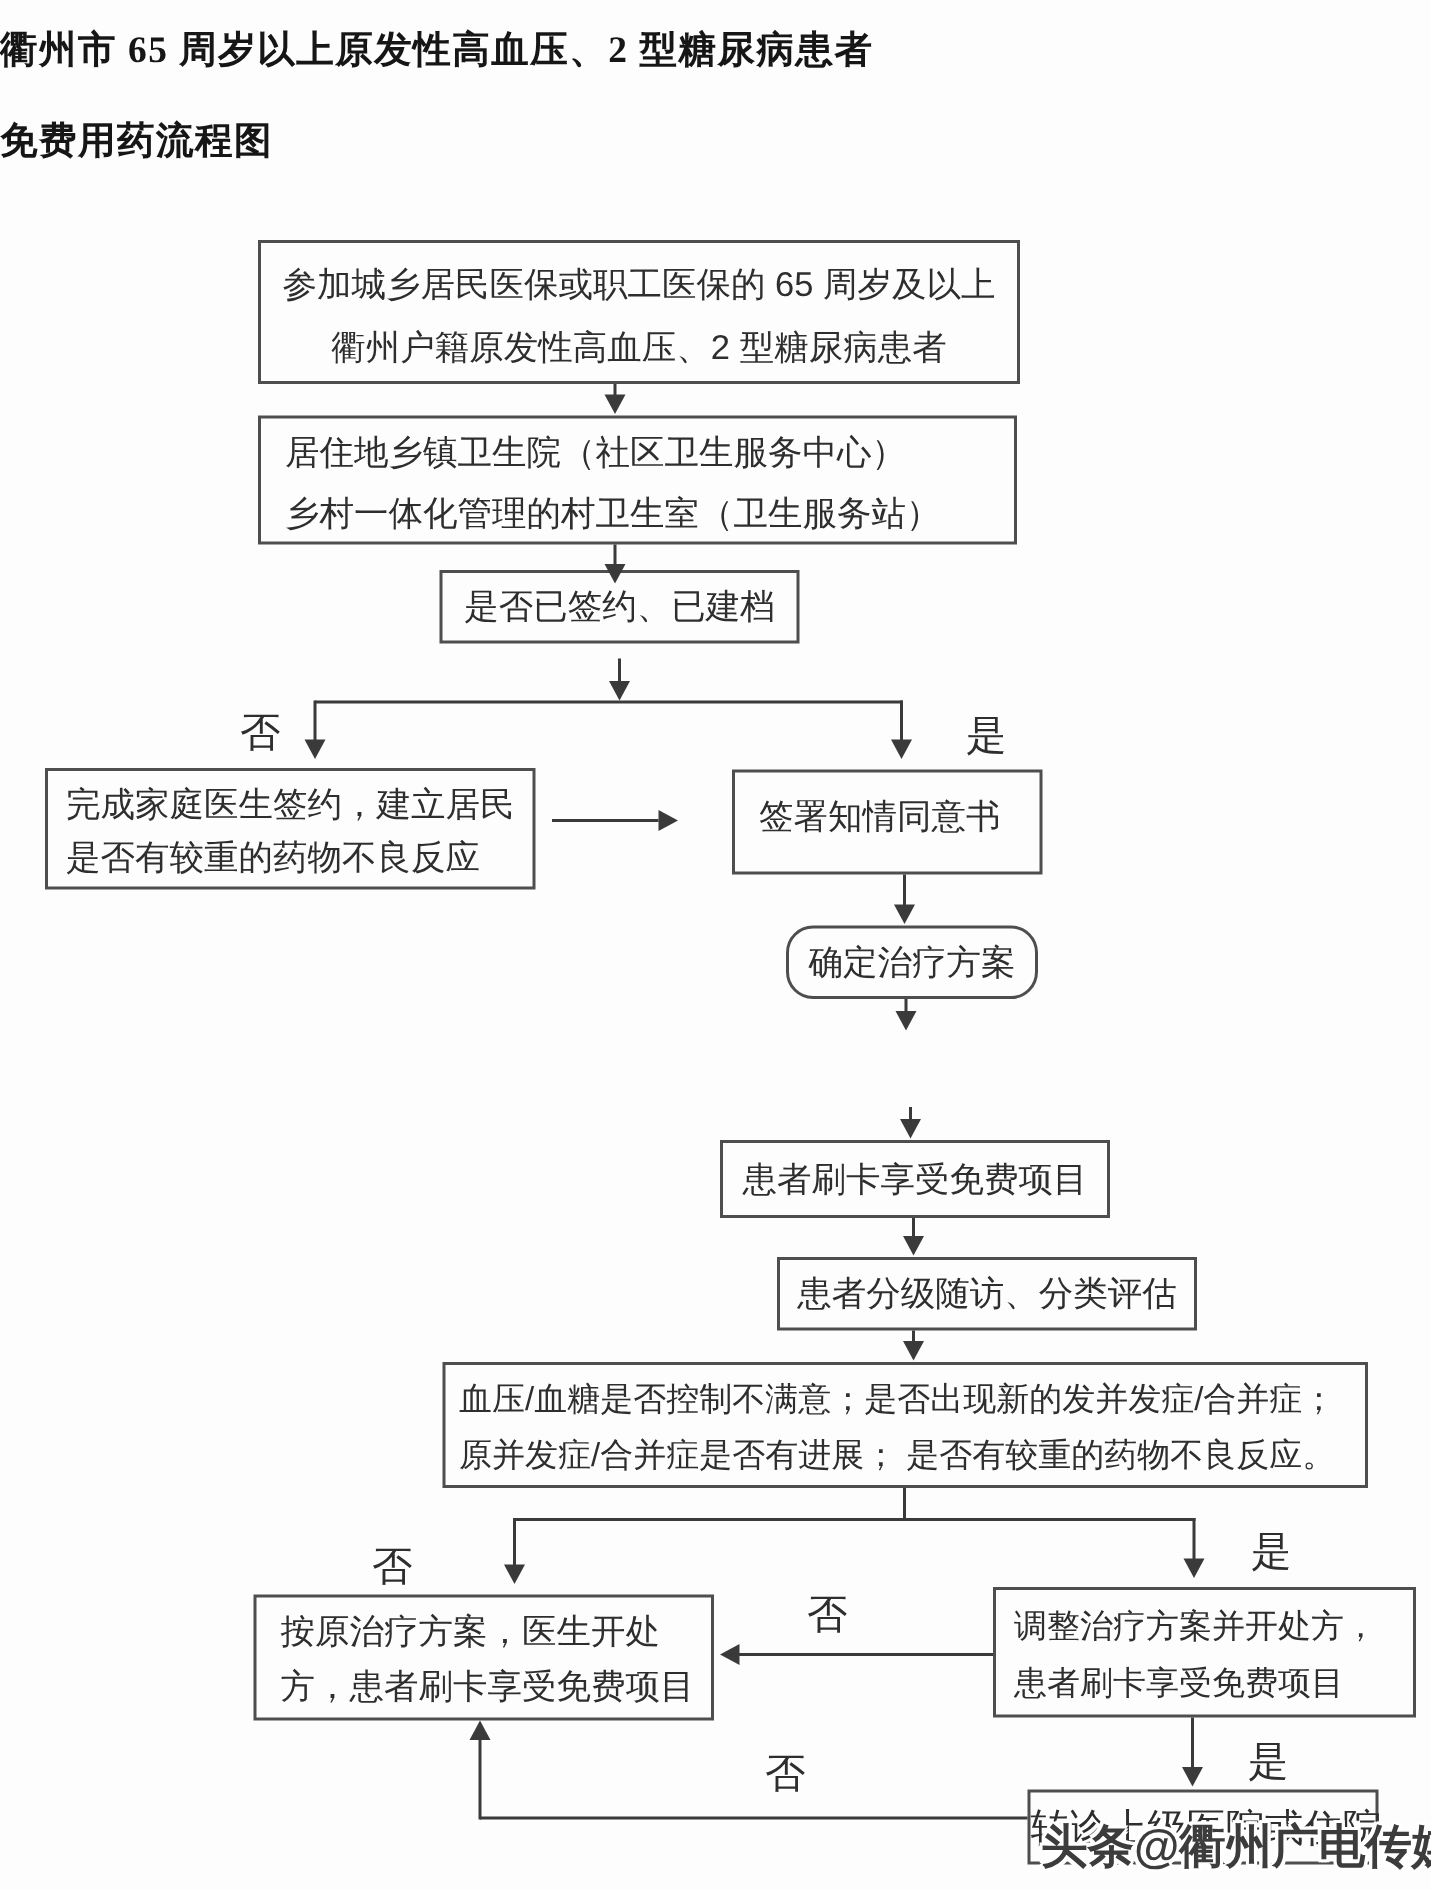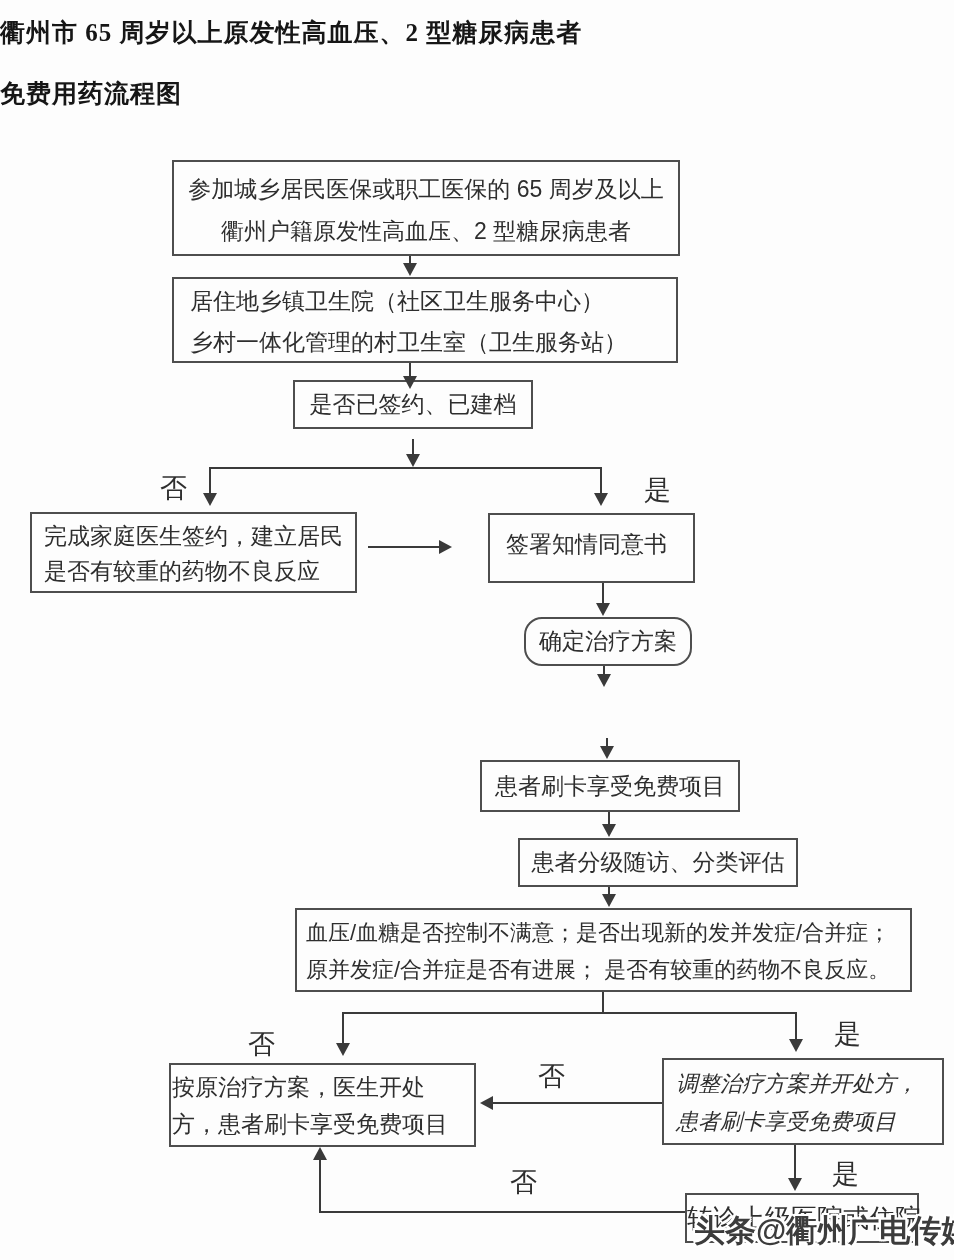--- a/index.html
+++ b/index.html
@@ -38,22 +38,22 @@
   #n-eligible   { left:172px; top:160px; width:508px; height:96px; padding-top:6px; line-height:42px; text-align:center; }
   #n-facility   { left:172px; top:277px; width:506px; height:86px; padding:2px 0 0 16px; line-height:41px; }
   #n-signed     { left:293px; top:380px; width:240px; height:49px; line-height:45px; text-align:center; }
   #n-contract   { left:30px;  top:512px; width:327px; height:81px; padding:5px 0 0 12px; line-height:35px; }
   #n-consent    { left:488px; top:513px; width:207px; height:70px; padding:14px 0 0 16px; }
   #n-plan       { left:524px; top:617px; width:168px; height:49px; line-height:45px; text-align:center;border-radius:18px; }
   #n-cardmark   { left:482px; top:688px; width:255px; height:50px; line-height:46px; text-align:center; }
   #n-swipe      { left:480px; top:760px; width:260px; height:52px; line-height:48px; text-align:center; }
   #n-follow     { left:470px; top:838px; width:280px; height:49px; line-height:45px; text-align:center;margin-left:48px; }
   #n-condition  { left:295px; top:908px; width:617px; height:84px; padding:4px 0 12px 9px; line-height:37px; font-size:22px; }
-  #n-keep       { left:169px; top:1063px; width:307px; height:84px; padding:4px 0 0 1px; line-height:37px; }
-  #n-adjust     { left:662px; top:1058px; width:282px; height:87px; padding:5px 12px 0 12px; line-height:38px; font-size:22px;font-style:italic; }
+  #n-keep       { left:169px; top:1063px; width:307px; height:84px; padding:4px 0 0 16px; line-height:37px; }
+  #n-adjust     { left:662px; top:1058px; width:282px; height:87px; padding:5px 12px 0 12px; line-height:38px; font-size:22px; }
   #n-refer      { left:685px; top:1193px; width:234px; height:50px; line-height:46px; text-align:center; font-size:26px; }
 
   .vl { position: absolute; width: 2px; background: #3a3a3a; }
   .hl { position: absolute; height: 2px; background: #3a3a3a; }
   .ah-down  { position:absolute; width:0; height:0; border-left:7px solid transparent; border-right:7px solid transparent; border-top:13px solid #3a3a3a; }
   .ah-up    { position:absolute; width:0; height:0; border-left:7px solid transparent; border-right:7px solid transparent; border-bottom:13px solid #3a3a3a; }
   .ah-right { position:absolute; width:0; height:0; border-top:7px solid transparent; border-bottom:7px solid transparent; border-left:13px solid #3a3a3a; }
   .ah-left  { position:absolute; width:0; height:0; border-top:7px solid transparent; border-bottom:7px solid transparent; border-right:13px solid #3a3a3a; }
 
   .blabel {

